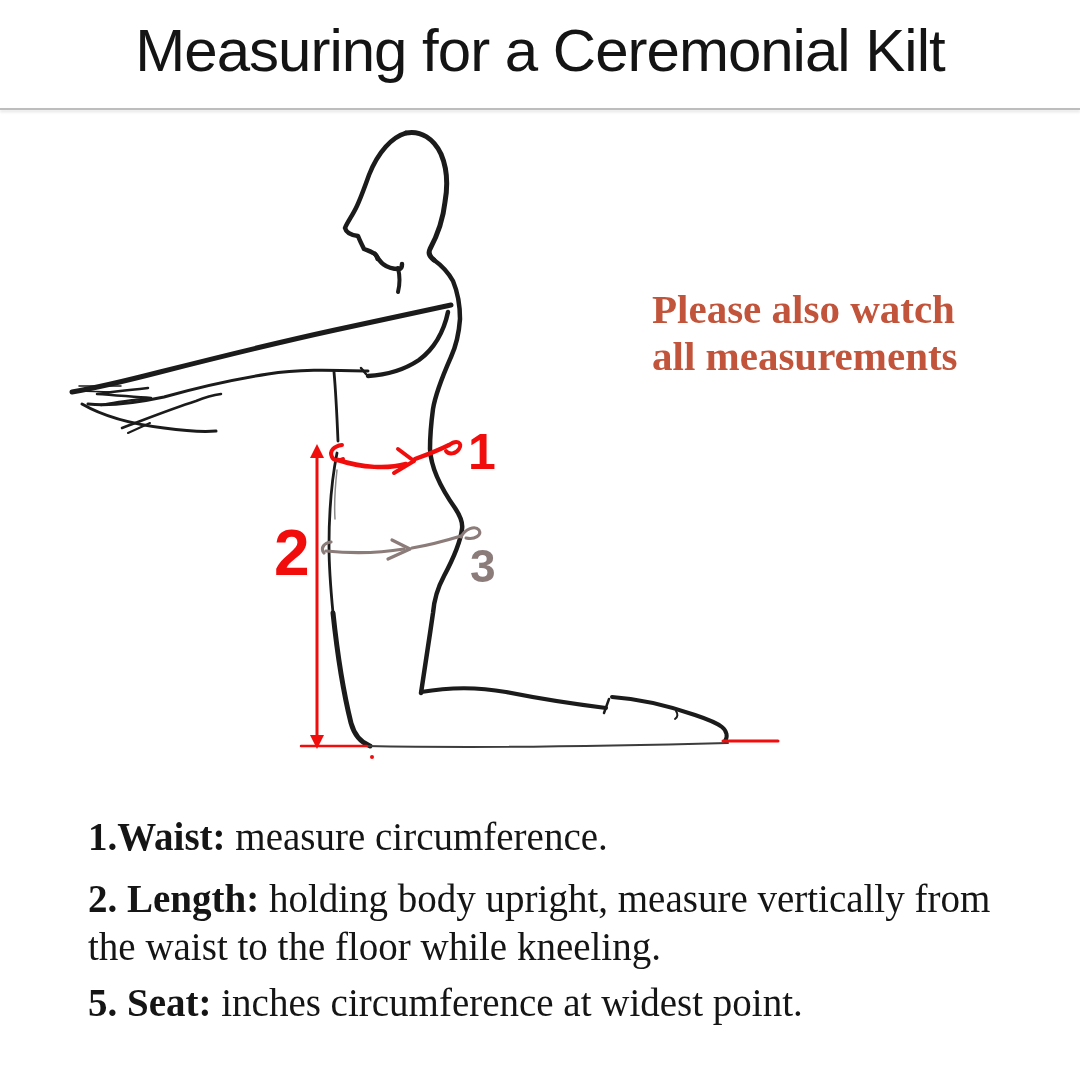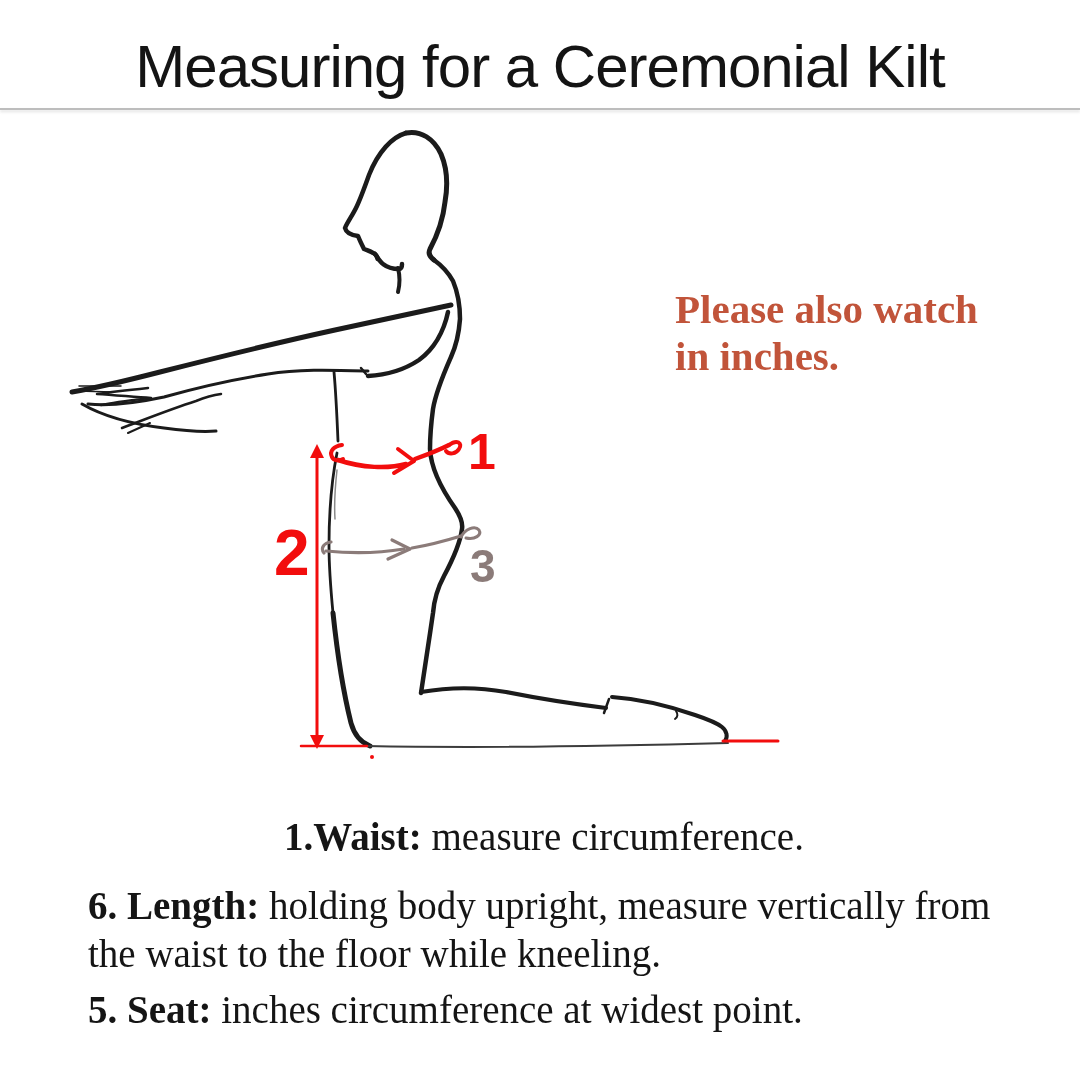--- a/index.html
+++ b/index.html
@@ -13,21 +13,20 @@
 
   
   .title{
     position:absolute; top:16px; left:0; right:0;
     text-align:center;
     font-family:"Liberation Sans", sans-serif;
     font-size:60px; font-weight:400;
     letter-spacing:-1px;
     color:#141414;
     white-space:nowrap;
-    margin-top:16px;
   }
   .divider{
     position:absolute; top:108px; left:0; right:0;
     height:2px; background:#bdbdbd;
     box-shadow:0 2px 3px rgba(0,0,0,0.13);
   }
 
   
   .figure-wrap{
     position:absolute; left:40px; top:120px;
@@ -35,34 +34,33 @@
   }
 
   
   .note{
     position:absolute; left:652px; top:286px;
     color:#c1543a;
     font-family:"Liberation Serif", serif;
     font-weight:bold;
     font-size:41px;
     line-height:47px;
-    margin-left:23px;
   }
   .note-line{ white-space:nowrap; }
 
   
   .instructions{
     position:absolute; left:88px; top:813px; width:912px;
     font-family:"Liberation Serif", serif;
     font-size:39px;
     line-height:48px;
     color:#151515;
   }
   .instructions p{ margin:0; }
-  .instructions p.step-1{ margin-bottom:21px;text-align:center; }
+  .instructions p.step-1{ margin-bottom:14px; }
   .instructions p.step-2{ margin-bottom:8px; }
   .instructions strong{ font-weight:bold; }
 
   
   .ink    { stroke:#1b1b1b; fill:none; stroke-linecap:round; stroke-linejoin:round; }
   .faint  { stroke:#8a8a8a; fill:none; stroke-linecap:round; }
   .floor  { stroke:#3c3c3c; fill:none; stroke-linecap:round; }
   .red    { stroke:#f20d0d; fill:none; stroke-linecap:round; stroke-linejoin:round; }
   .redfill{ fill:#f20d0d; stroke:none; }
   .gray   { stroke:#8b7b79; fill:none; stroke-linecap:round; stroke-linejoin:round; }
@@ -195,22 +193,22 @@
       </g>
 
       <text class="num num-red" x="468" y="469" font-size="50">1</text>
       <text class="num num-red" x="274" y="575" font-size="64">2</text>
       <text class="num num-gray" x="470" y="582" font-size="46">3</text>
     </svg>
   </div>
 
   <div class="note">
     <div class="note-line">Please also watch</div>
-    <div class="note-line">in inches.</div>
+    <div class="note-line">all measurements</div>
   </div>
 
   <div class="instructions">
     <p class="step-1"><strong>1.Waist:</strong><span> measure circumference.</span></p>
-    <p class="step-2"><strong>6. Length:</strong><span> holding body upright, measure vertically from the waist to the floor while kneeling.</span></p>
+    <p class="step-2"><strong>2. Length:</strong><span> holding body upright, measure vertically from the waist to the floor while kneeling.</span></p>
     <p class="step-3"><strong>5. Seat:</strong><span> inches circumference at widest point.</span></p>
   </div>
 
 </div>
 
 </body></html>

